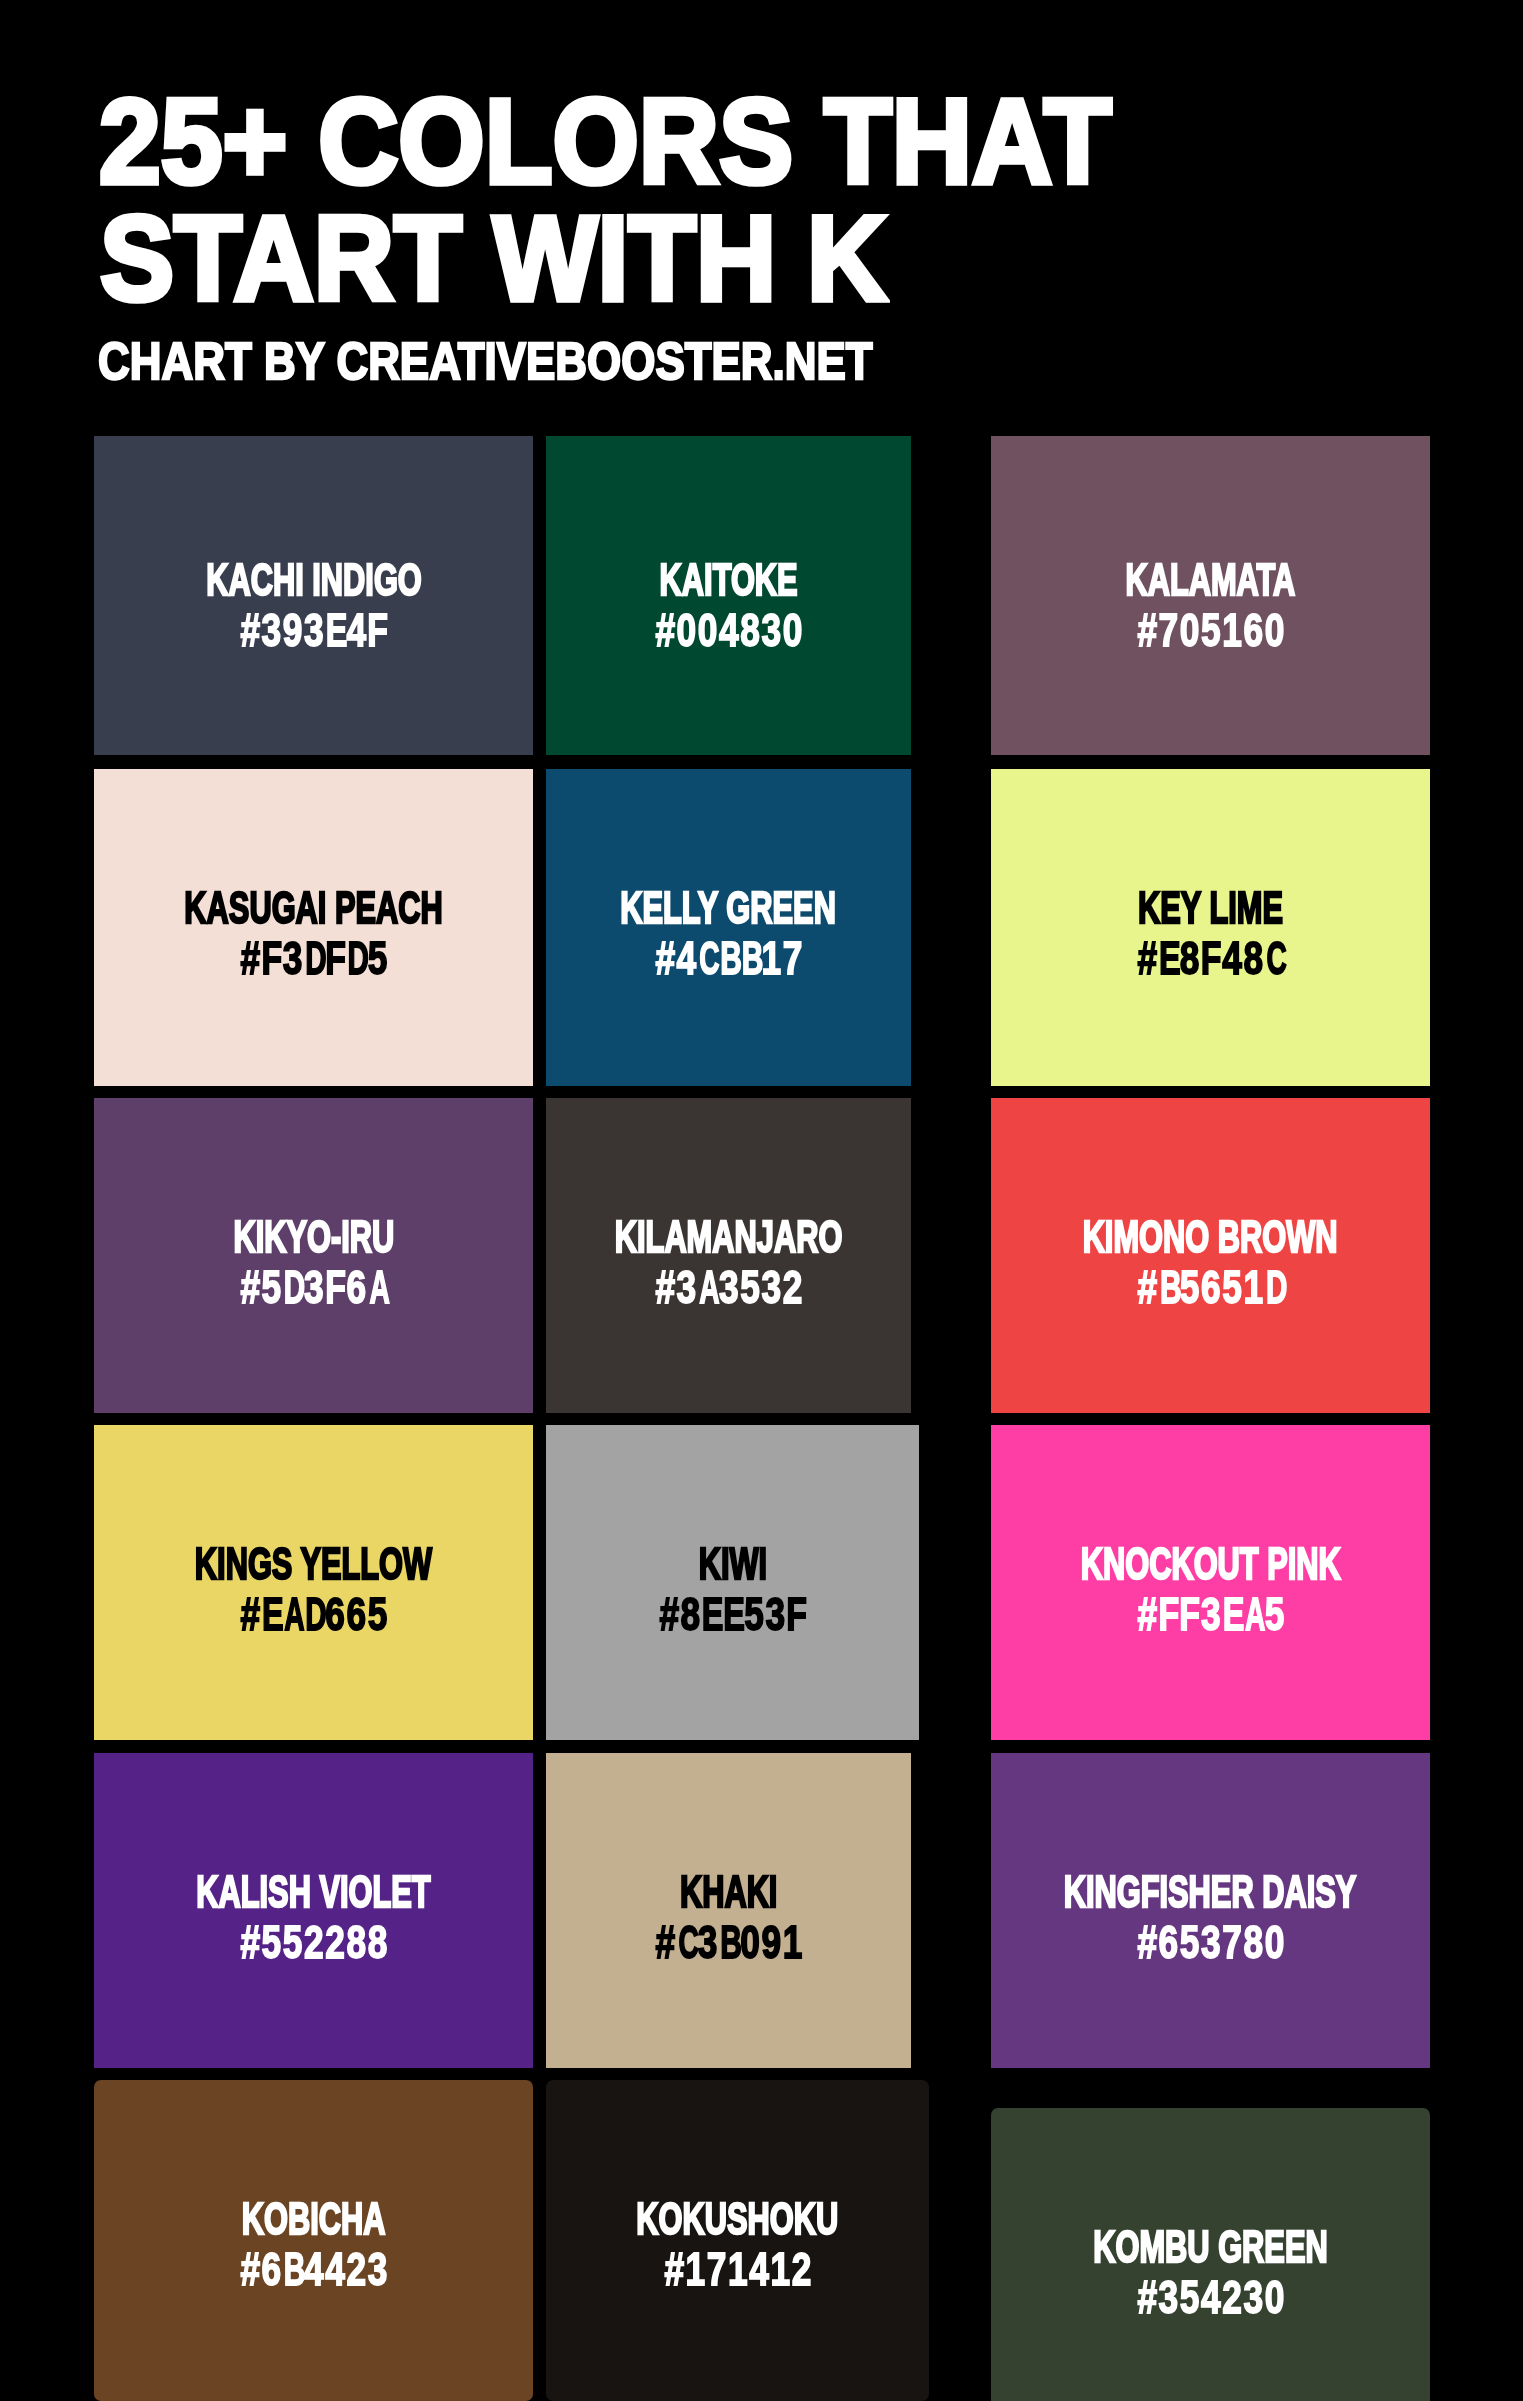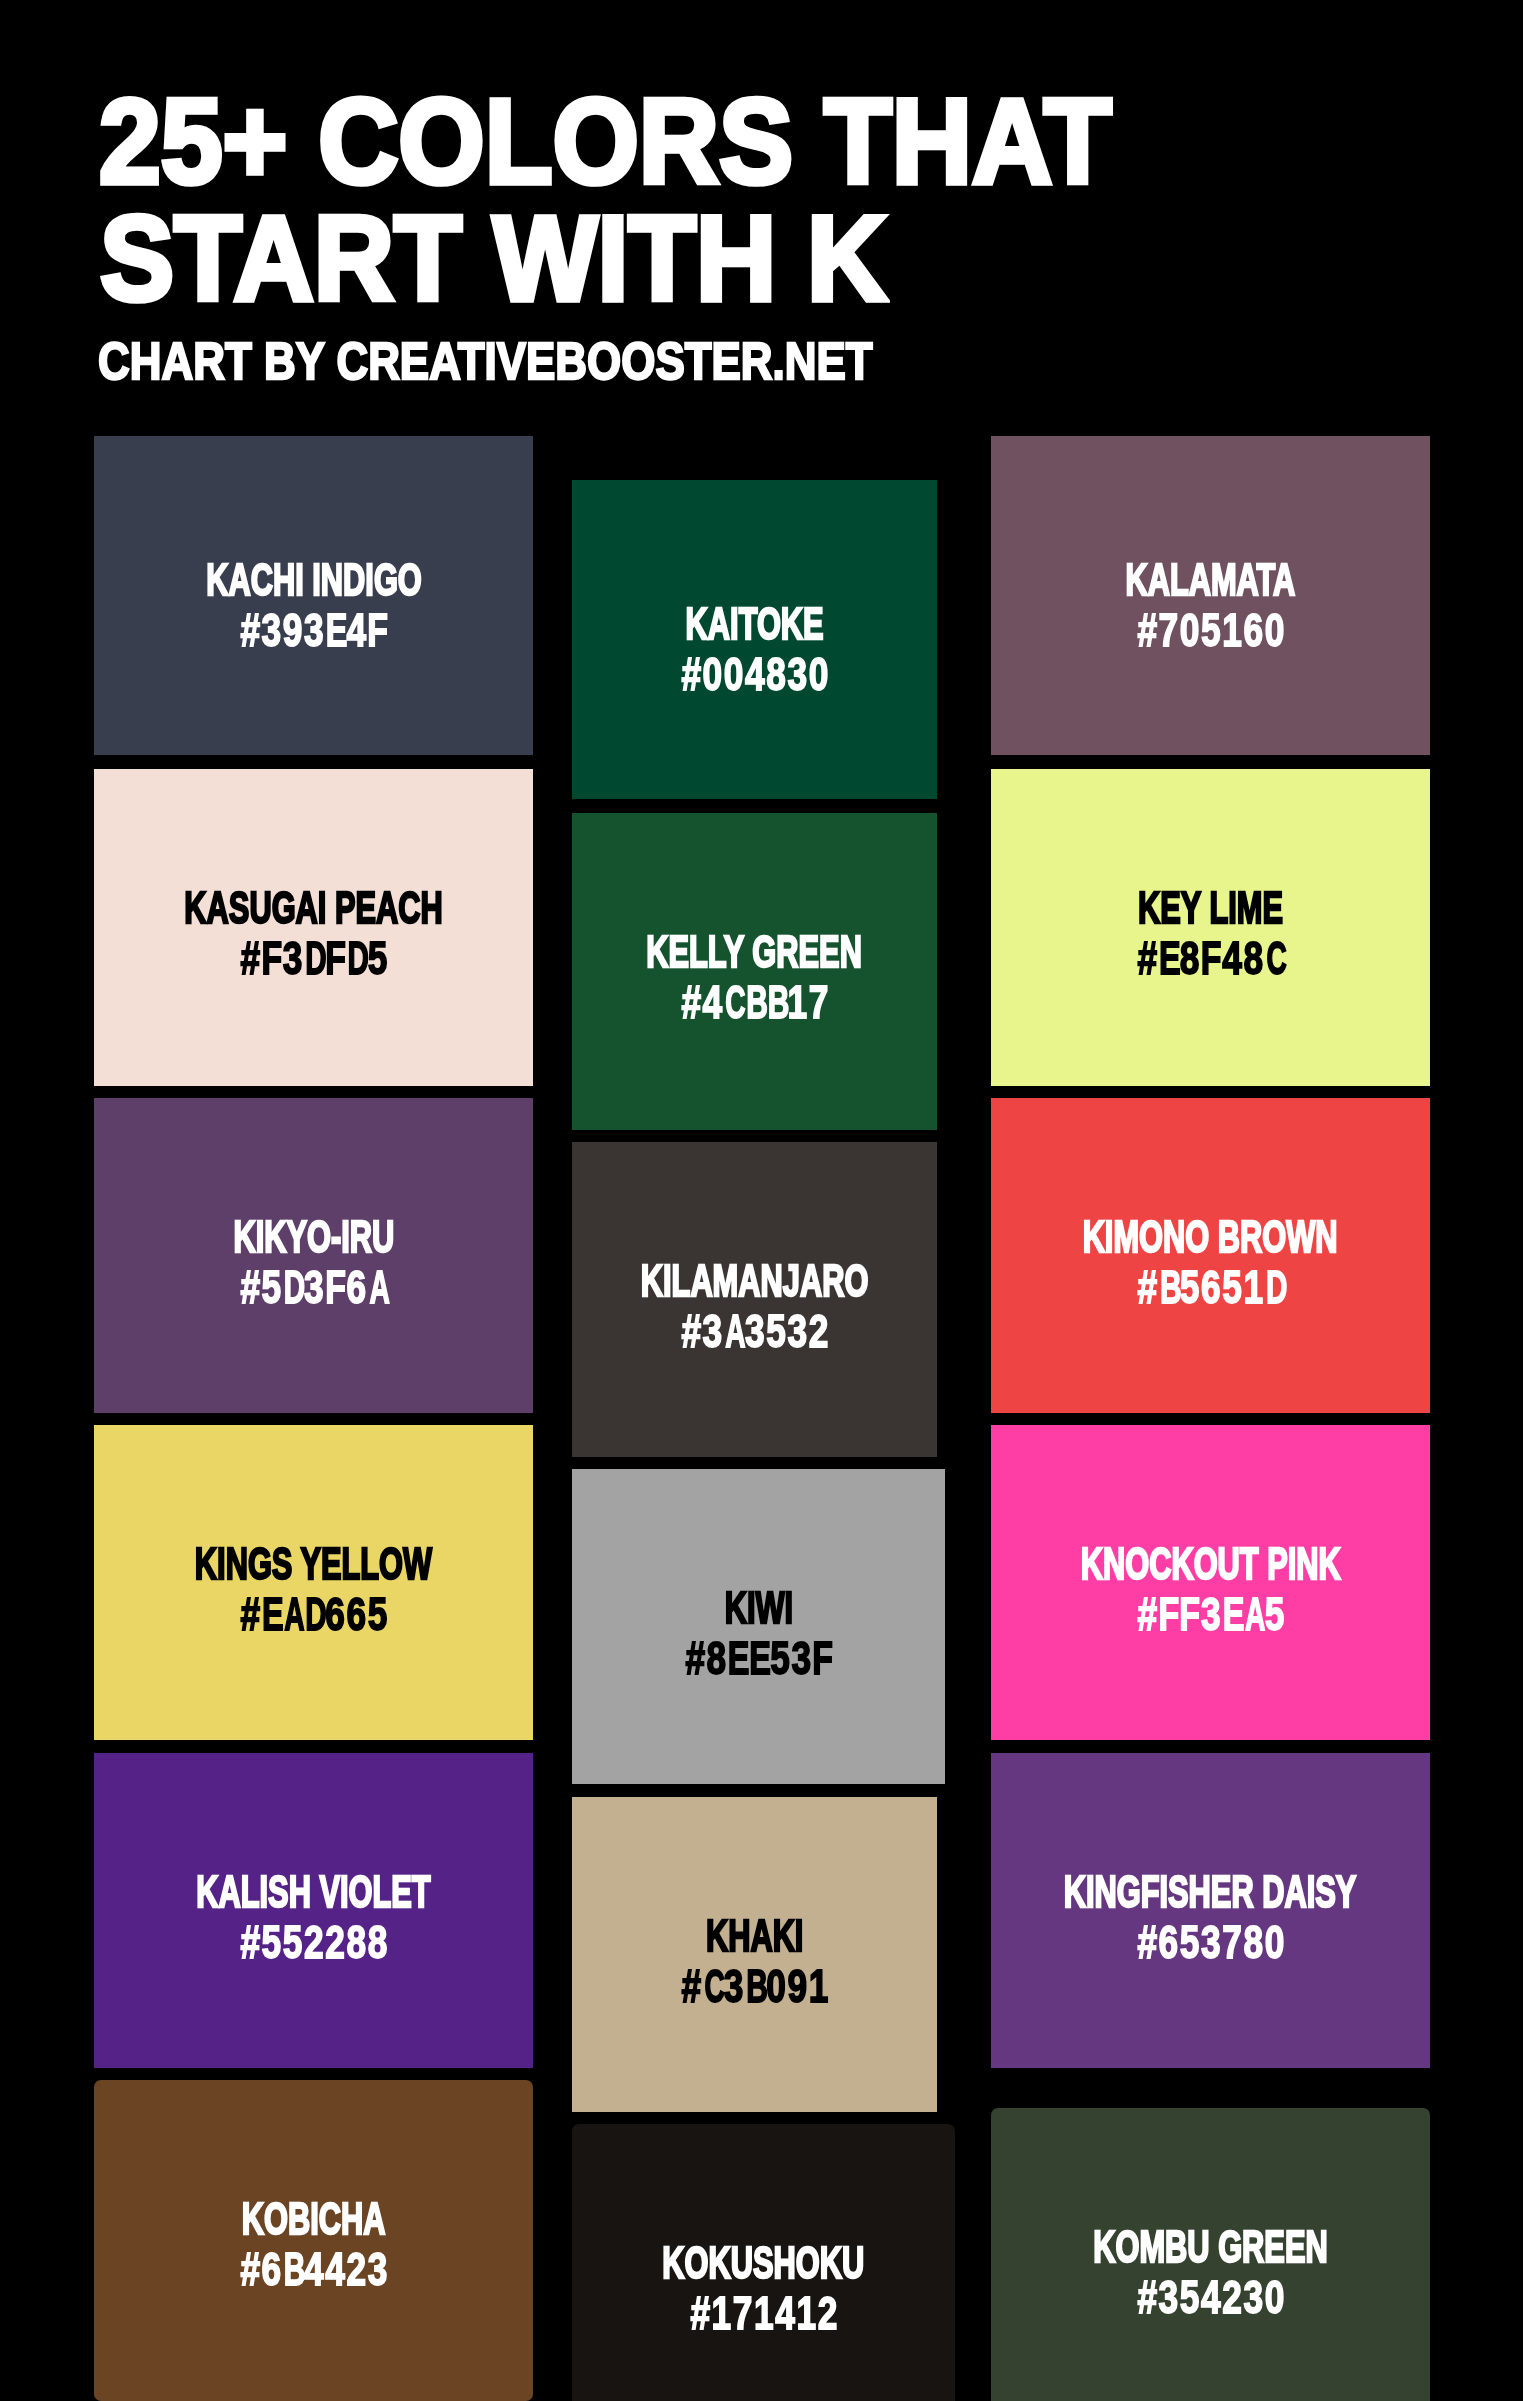--- a/index.html
+++ b/index.html
@@ -20,21 +20,21 @@
             white-space:nowrap;font-size:51px;line-height:1;
             -webkit-text-stroke:2.3px #ffffff;
             transform:scaleX(0.8615);transform-origin:0 0;}
 
   
   .grid{position:absolute;left:0;top:0;width:1523px;height:2401px;}
   .cell{position:absolute;overflow:hidden;}
 
   
   .c1{left:94px;width:439px;}
-  .c2{left:572px;width:365px;margin-top:44px;}
+  .c2{left:546px;width:365px;}
   .c3{left:991px;width:439px;}
   
   .r1{top:436px;height:319px;}
   .r2{top:769px;height:317px;}
   .r3{top:1098px;height:315px;}
   .r4{top:1425px;height:315px;}
   .r5{top:1753px;height:315px;}
   .r6{top:2080px;height:321px;border-radius:7px;}
   
   .r1 .cell-label{top:119px;}
@@ -90,21 +90,21 @@
         <div class="cname">KALAMATA</div>
         <div class="chex"><span><i data-g="#">#</i></span><span><i data-g="7">7</i></span><span><i data-g="0">0</i></span><span><i data-g="5">5</i></span><span><i data-g="1">1</i></span><span><i data-g="6">6</i></span><span><i data-g="0">0</i></span></div>
       </div>
     </div>
     <div class="cell r2 c1" style="background: rgb(243, 223, 213);">
       <div class="cell-label" style="color: rgb(0, 0, 0);">
         <div class="cname">KASUGAI PEACH</div>
         <div class="chex"><span><i data-g="#">#</i></span><span><i data-g="F">F</i></span><span><i data-g="3">3</i></span><span><i data-g="D">D</i></span><span><i data-g="F">F</i></span><span><i data-g="D">D</i></span><span><i data-g="5">5</i></span></div>
       </div>
     </div>
-    <div class="cell r2 c2" style="background: #14532d;">
+    <div class="cell r2 c2" style="background: #0c4a6e;">
       <div class="cell-label" style="color: rgb(255, 255, 255);">
         <div class="cname">KELLY GREEN</div>
         <div class="chex"><span><i data-g="#">#</i></span><span><i data-g="4">4</i></span><span><i data-g="C">C</i></span><span><i data-g="B">B</i></span><span><i data-g="B">B</i></span><span><i data-g="1">1</i></span><span><i data-g="7">7</i></span></div>
       </div>
     </div>
     <div class="cell r2 c3" style="background: rgb(232, 244, 140);">
       <div class="cell-label" style="color: rgb(0, 0, 0);">
         <div class="cname">KEY LIME</div>
         <div class="chex"><span><i data-g="#">#</i></span><span><i data-g="E">E</i></span><span><i data-g="8">8</i></span><span><i data-g="F">F</i></span><span><i data-g="4">4</i></span><span><i data-g="8">8</i></span><span><i data-g="C">C</i></span></div>
       </div>

